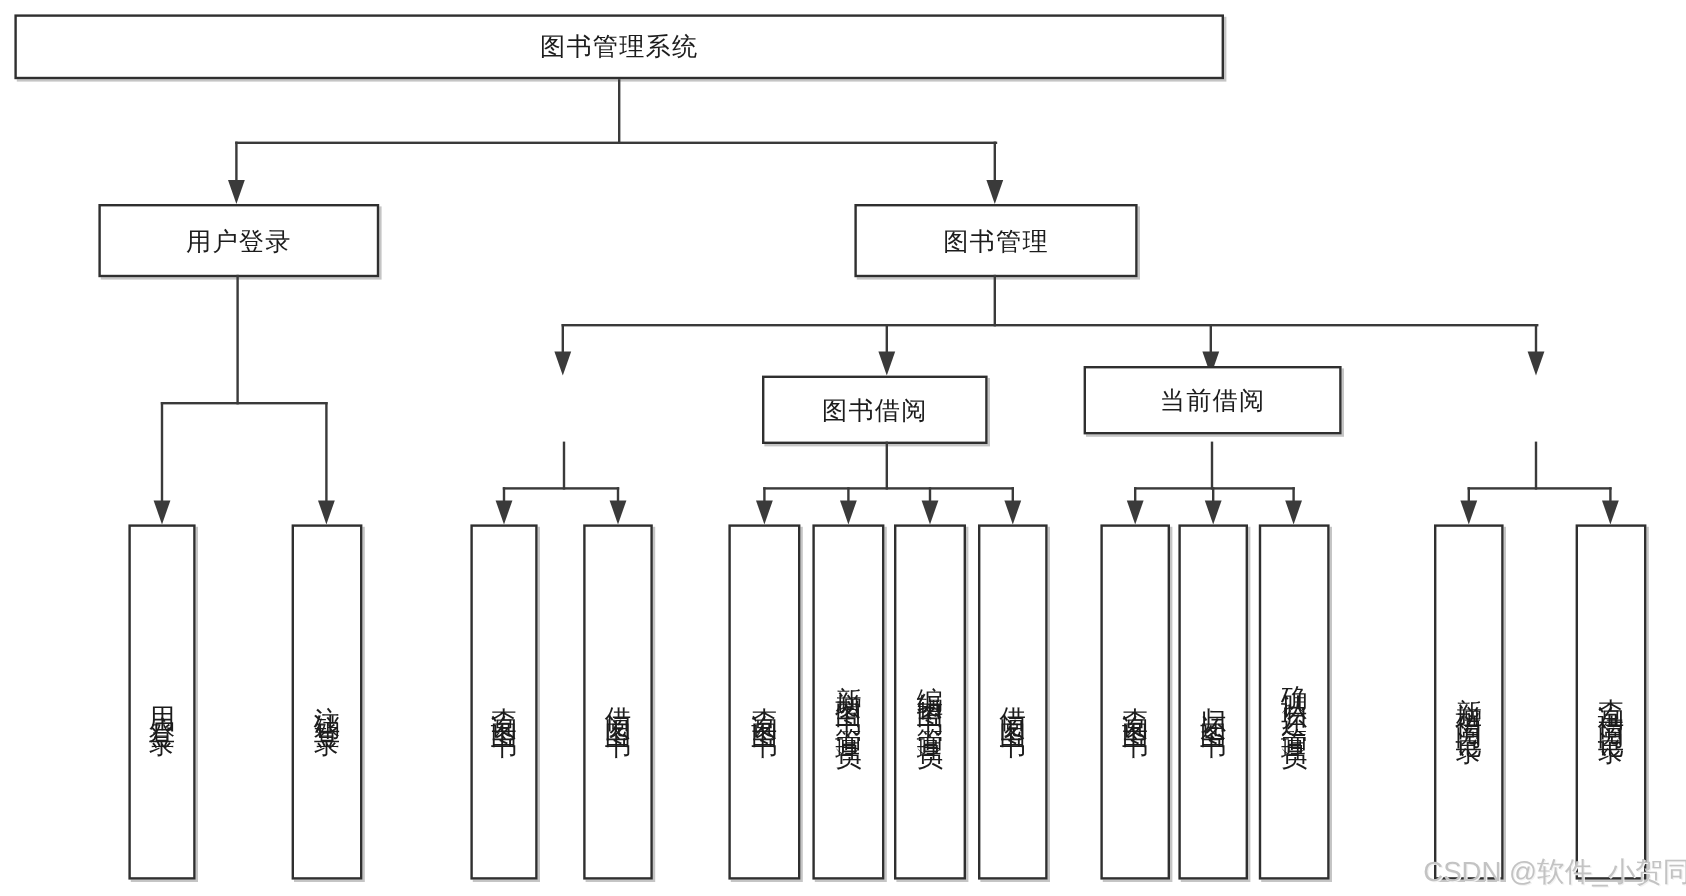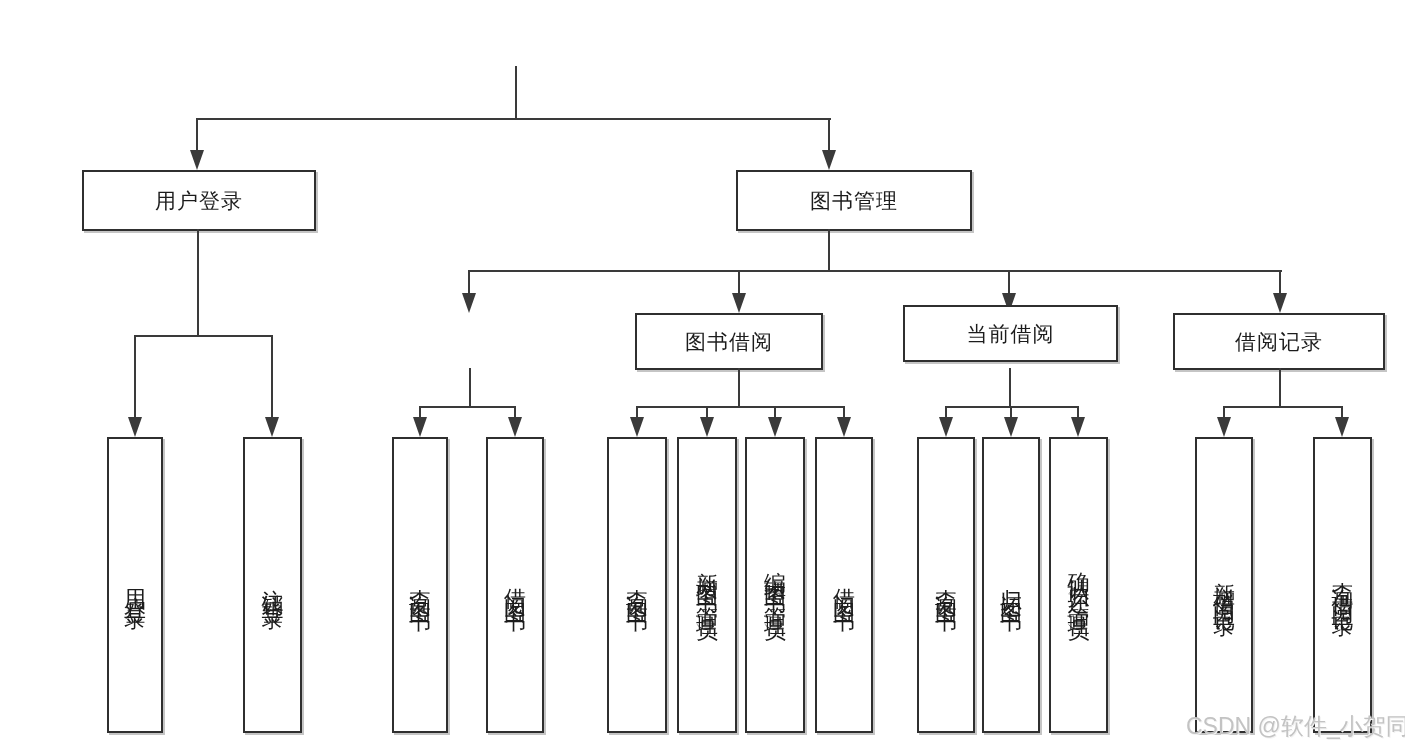--- a/index.html
+++ b/index.html
@@ -56,32 +56,35 @@
     text-shadow: 1px 1px 0 #f2f2f2;
     white-space: nowrap;
     z-index: 5;
   }
 </style>
 </head>
 <body>
 
 <div id="canvas">
 
+  <div class="box" style="left:12px; top:12px; width:1008px; height:54px;">
+    <span class="hlabel">图书管理系统</span>
+  </div>
 
   <div class="line" style="left:515px; top:66px; width:2px; height:53px;"></div>
   <div class="line" style="left:196px; top:118px; width:635px; height:2px;"></div>
   <div class="line" style="left:196px; top:118px; width:2px; height:34px;"></div>
   <div class="arrowhead" style="left:190px; top:150px;"></div>
   <div class="line" style="left:828px; top:118px; width:2px; height:34px;"></div>
   <div class="arrowhead" style="left:822px; top:150px;"></div>
 
   <div class="box" style="left:82px; top:170px; width:234px; height:61px;">
     <span class="hlabel">用户登录</span>
   </div>
-  <div class="box" style="left:736px; top:170px; width:236px; height:61px;">
+  <div class="box" style="left:712px; top:170px; width:236px; height:61px;">
     <span class="hlabel">图书管理</span>
   </div>
 
   <div class="line" style="left:197px; top:229px; width:2px; height:108px;"></div>
   <div class="line" style="left:134px; top:335px; width:139px; height:2px;"></div>
   <div class="line" style="left:134px; top:335px; width:2px; height:86px;"></div>
   <div class="arrowhead" style="left:128px; top:417px;"></div>
   <div class="line" style="left:271px; top:335px; width:2px; height:86px;"></div>
   <div class="arrowhead" style="left:265px; top:417px;"></div>
 
@@ -94,23 +97,20 @@
   <div class="line" style="left:1008px; top:270px; width:2px; height:27px;"></div>
   <div class="arrowhead" style="left:1002px; top:293px;"></div>
   <div class="line" style="left:1279px; top:270px; width:2px; height:27px;"></div>
   <div class="arrowhead" style="left:1273px; top:293px;"></div>
 
   <div class="box" style="left:635px; top:313px; width:188px; height:57px;">
     <span class="hlabel">图书借阅</span>
   </div>
   <div class="box" style="left:903px; top:305px; width:215px; height:57px;">
     <span class="hlabel">当前借阅</span>
-  </div>
-  <div class="box" style="left:1173px; top:313px; width:212px; height:57px;">
-    <span class="hlabel">借阅记录</span>
   </div>
 
   <div class="line" style="left:469px; top:368px; width:2px; height:40px;"></div>
   <div class="line" style="left:419px; top:406px; width:97px; height:2px;"></div>
   <div class="line" style="left:419px; top:406px; width:2px; height:14px;"></div>
   <div class="arrowhead" style="left:413px; top:417px;"></div>
   <div class="line" style="left:514px; top:406px; width:2px; height:14px;"></div>
   <div class="arrowhead" style="left:508px; top:417px;"></div>
 
   <div class="line" style="left:738px; top:368px; width:2px; height:40px;"></div>

